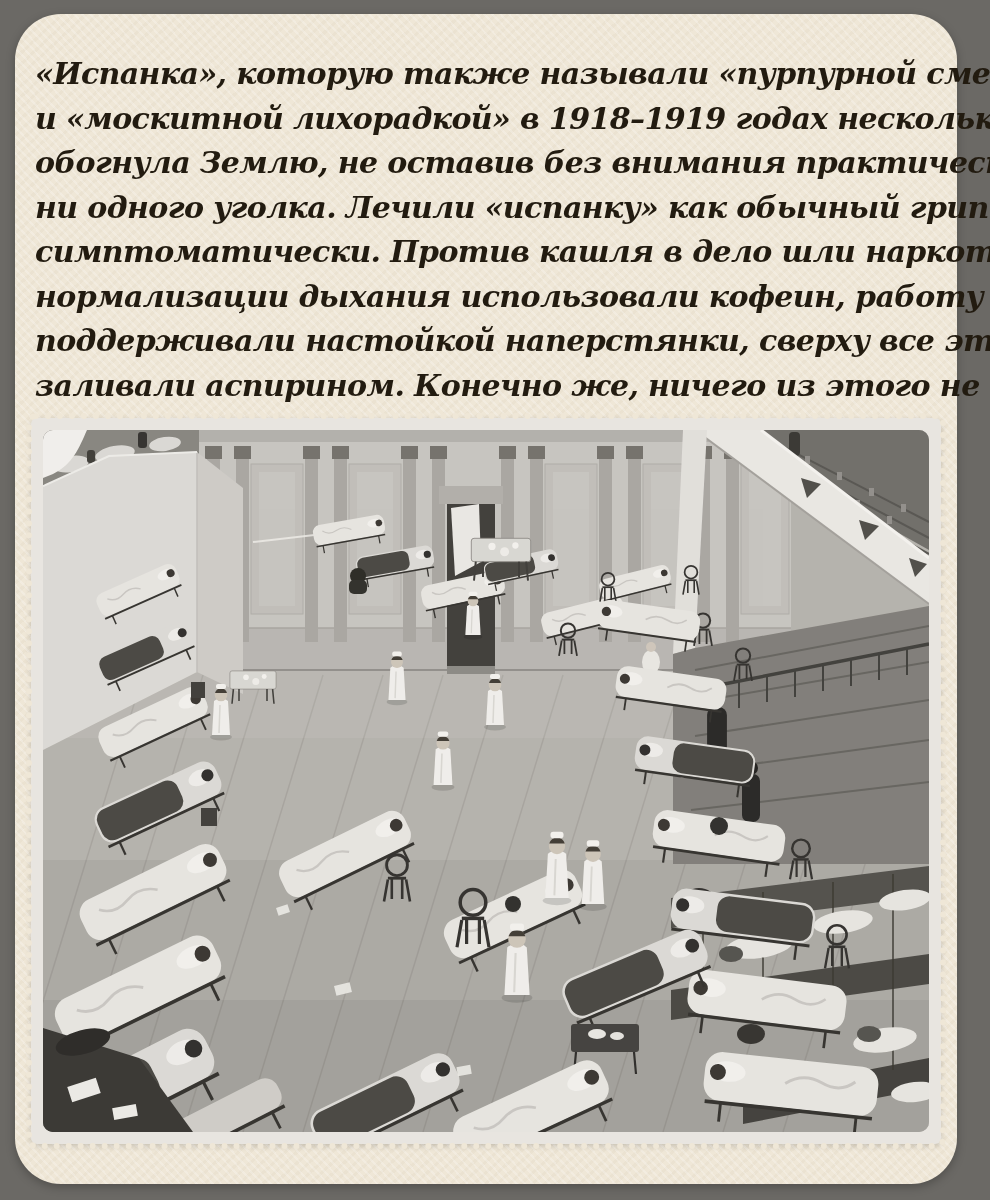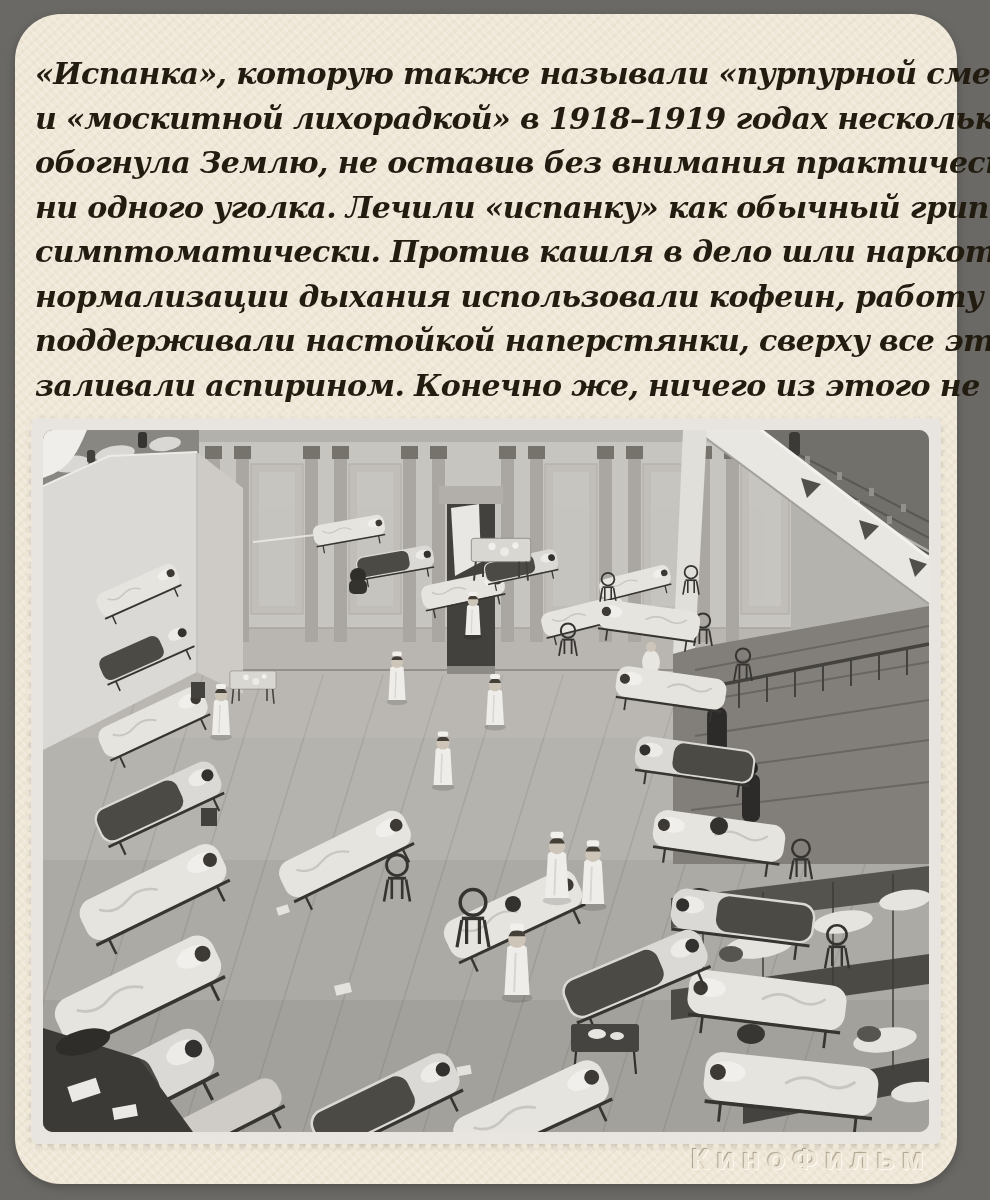--- a/index.html
+++ b/index.html
@@ -390,15 +390,14 @@
             <ellipse cx="40" cy="612" rx="28" ry="12" fill="#262421" transform="rotate(-15 40 612)"></ellipse>
             <rect x="26" y="652" width="30" height="16" fill="#eceae6" transform="rotate(-18 41 660)"></rect>
             <rect x="70" y="676" width="24" height="12" fill="#eceae6" transform="rotate(-10 82 682)"></rect>
           </g>
 
           <rect x="0" y="0" width="886" height="702" fill="#d8d5d0" opacity="0.05"></rect>
         </svg>
       </div>
     </figure>
 
-    <div class="watermark" style="color: rgb(236, 228, 212);">КиноФильм</div>
   </div>
 </div>
 
 </body></html>

